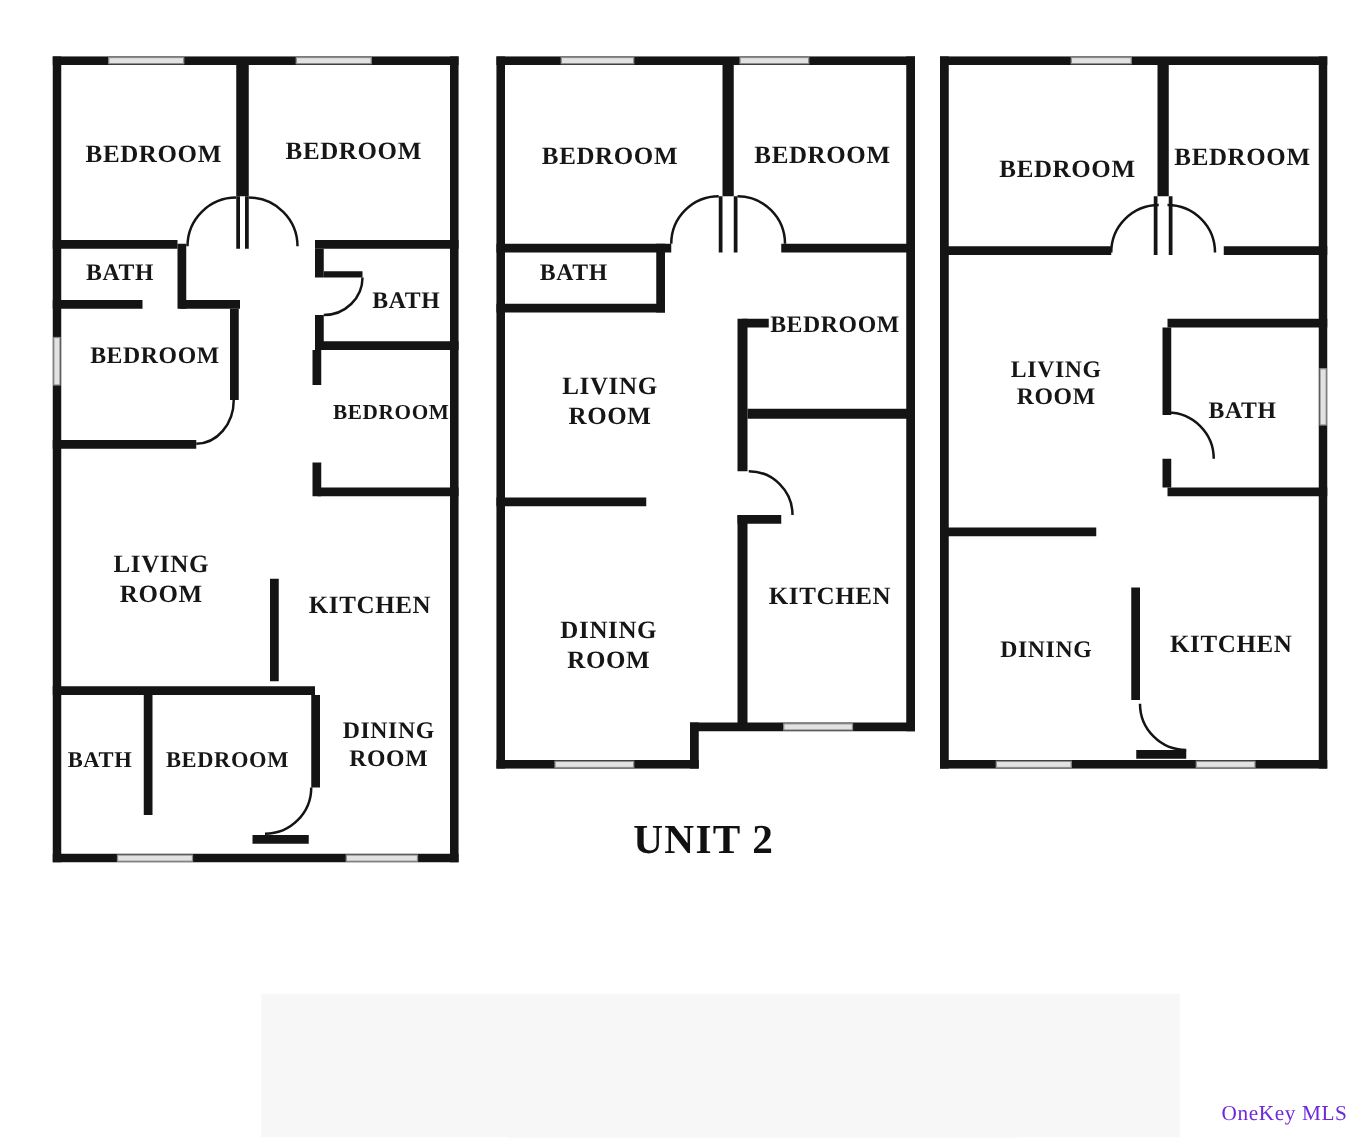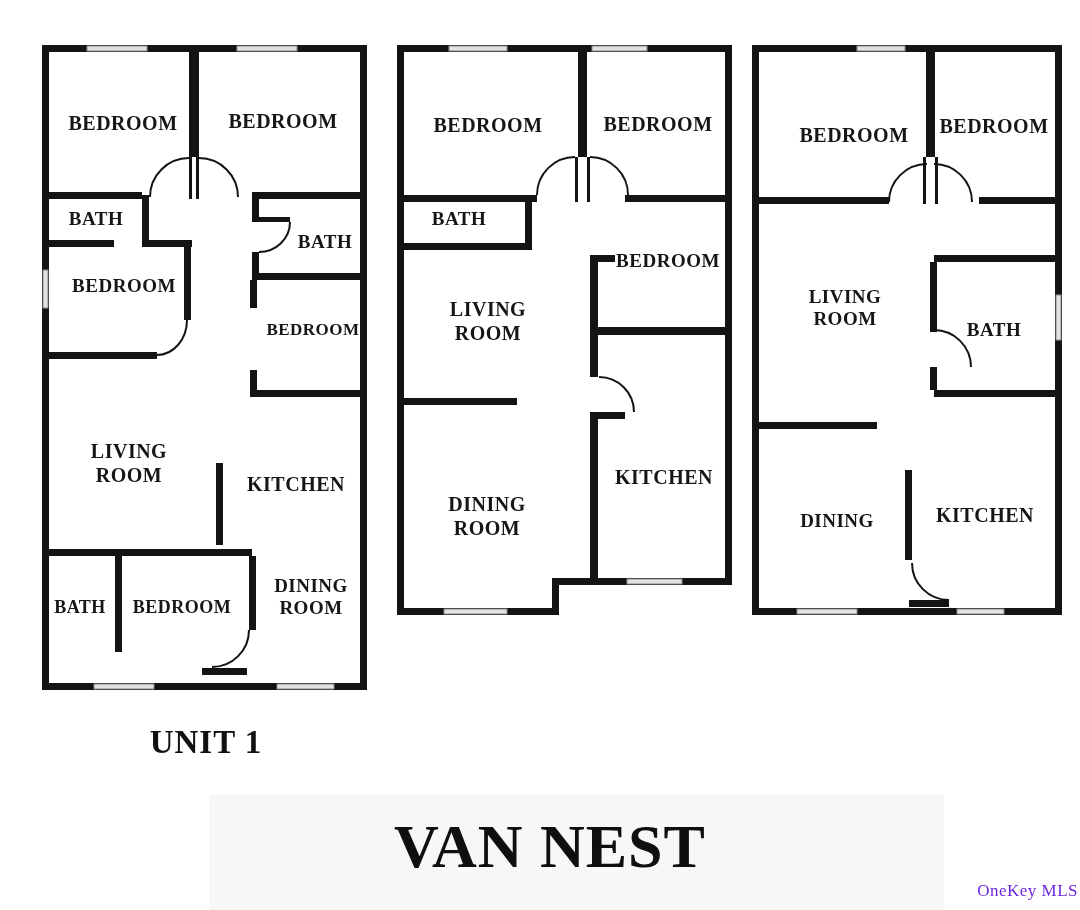--- a/index.html
+++ b/index.html
@@ -189,36 +189,35 @@
   <div class="room-label f19" style="left:313px;top:242px;">BATH</div>
   <div class="room-label f19" style="left:112px;top:286px;">BEDROOM</div>
   <div class="room-label f17" style="left:301px;top:330px;">BEDROOM</div>
   <div class="room-label f20" style="left:117px;top:464px;">LIVING
 ROOM</div>
   <div class="room-label f20" style="left:284px;top:485px;">KITCHEN</div>
   <div class="room-label f18" style="left:68px;top:608px;">BATH</div>
   <div class="room-label f18" style="left:170px;top:608px;">BEDROOM</div>
   <div class="room-label f19" style="left:299px;top:597px;">DINING
 ROOM</div>
-  <div class="unit-label" style="left:194px;top:742px;">UNIT 1</div>
 
   <div class="room-label f20" style="left:476px;top:126px;">BEDROOM</div>
   <div class="room-label f20" style="left:646px;top:125px;">BEDROOM</div>
   <div class="room-label f19" style="left:447px;top:219px;">BATH</div>
   <div class="room-label f19" style="left:656px;top:261px;">BEDROOM</div>
   <div class="room-label f20" style="left:476px;top:322px;">LIVING
 ROOM</div>
   <div class="room-label f20" style="left:475px;top:517px;">DINING
 ROOM</div>
   <div class="room-label f20" style="left:652px;top:478px;">KITCHEN</div>
+  <div class="unit-label" style="left:551px;top:673px;">UNIT 2</div>
 
   <div class="room-label f20" style="left:842px;top:136px;">BEDROOM</div>
   <div class="room-label f20" style="left:982px;top:127px;">BEDROOM</div>
   <div class="room-label f19" style="left:833px;top:308px;">LIVING
 ROOM</div>
   <div class="room-label f19" style="left:982px;top:330px;">BATH</div>
   <div class="room-label f19" style="left:825px;top:521px;">DINING</div>
   <div class="room-label f20" style="left:973px;top:516px;">KITCHEN</div>
 
-  <div class="main-title">VAN NEST</div>
   <div class="watermark">OneKey MLS</div>
 
 </div>
 
 </body></html>

